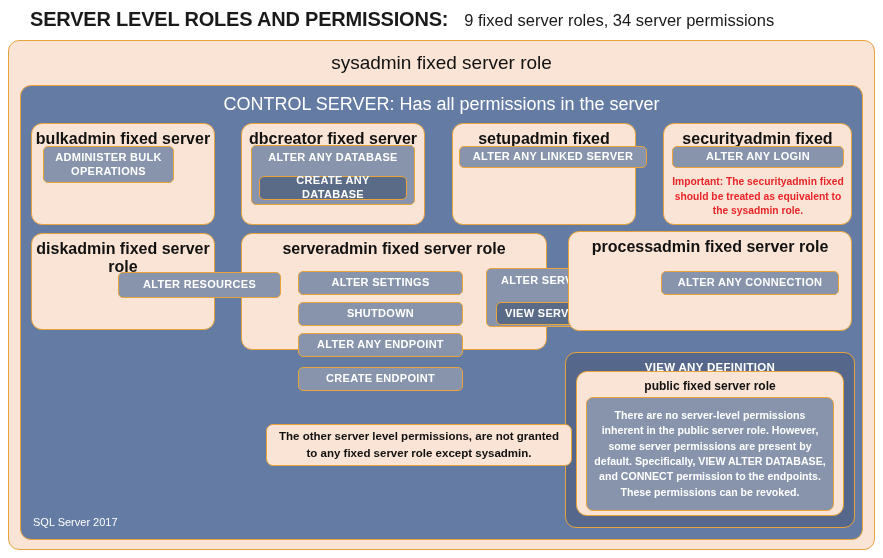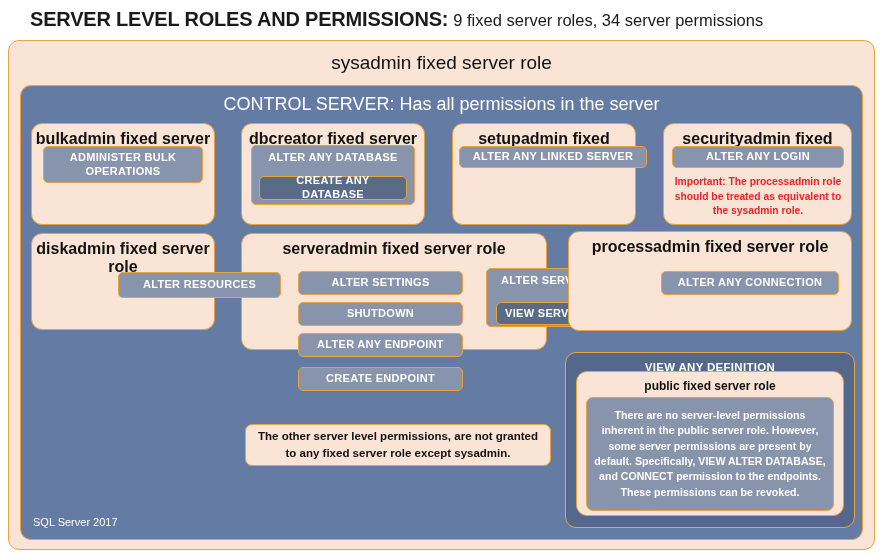--- a/index.html
+++ b/index.html
@@ -7,21 +7,21 @@
     width:883px;height:558px;background:#ffffff;
     font-family:"Liberation Sans","DejaVu Sans",sans-serif;
     overflow:hidden;position:relative;
   }
   #stage{position:relative;width:883px;height:558px;}
 
   
   .title-bar{position:absolute;left:18px;top:8px;width:850px;height:28px;
     white-space:nowrap;display:flex;align-items:baseline;}
   .title-strong{font-size:20px;font-weight:700;color:#1a1a1a;letter-spacing:-0.2px;margin-left:12px;}
-  .title-rest{font-size:16.5px;font-weight:400;color:#1a1a1a;margin-left:5px;}
+  .title-rest{font-size:16.5px;font-weight:400;color:#1a1a1a;margin-left:16px;}
 
   
   .cream{background:#FAE4D5;border:1.6px solid #E8A33D;border-radius:11px;
     box-sizing:border-box;position:absolute;}
   .slate{background:#647BA3;border:1.6px solid #E8A33D;border-radius:11px;
     box-sizing:border-box;position:absolute;}
   .dark{background:#55678A;border:1.6px solid #E8A33D;border-radius:11px;
     box-sizing:border-box;position:absolute;}
 
   .role-title{position:absolute;left:0;right:0;text-align:center;
@@ -39,21 +39,21 @@
   
   .control-bar{position:absolute;left:0;right:0;text-align:center;
     color:#ffffff;font-size:18px;font-weight:400;}
   .sysadmin-label{position:absolute;left:0;right:0;text-align:center;
     font-size:19px;font-weight:400;color:#111;}
 
   .note{position:absolute;box-sizing:border-box;background:#FAE4D5;
     border:1.6px solid #E8A33D;border-radius:7px;
     font-size:11.5px;font-weight:700;color:#111;text-align:center;
     display:flex;align-items:center;justify-content:center;
-    line-height:1.45;padding:4px 8px;}
+    line-height:1.45;padding:4px 8px;margin-left:21px;}
 
   .warn{position:absolute;text-align:center;color:#E8252A;
     font-size:10.3px;font-weight:700;line-height:1.42;}
 
   .vad-label{position:absolute;left:0;right:0;text-align:center;
     color:#ffffff;font-size:11.5px;font-weight:700;letter-spacing:.3px;}
 
   .public-body{position:absolute;box-sizing:border-box;background:#8794AC;
     border:1.4px solid #E8A33D;border-radius:7px;color:#ffffff;
     font-size:10.6px;font-weight:700;line-height:1.45;text-align:center;
@@ -77,38 +77,38 @@
 
   <div class="slate" style="left:20px;top:85px;width:843px;height:455px;"></div>
 
   <div class="control-bar" style="left:20px;top:94px;width:843px;">CONTROL SERVER: Has all permissions in the server</div>
 
   <div class="footer" style="left:33px;top:516px;">SQL Server 2017</div>
 
   <div class="cream" style="left:31px;top:123px;width:184px;height:102px;">
     <div class="role-title" style="top:6px;">bulkadmin fixed server role</div>
   </div>
-  <div class="perm tall" style="left:43px;top:146px;width:160px;height:37px;">ADMINISTER  BULK OPERATIONS</div>
+  <div class="perm tall" style="left:43px;top:146px;width:131px;height:37px;">ADMINISTER  BULK OPERATIONS</div>
 
   <div class="cream" style="left:241px;top:123px;width:184px;height:102px;">
     <div class="role-title" style="top:6px;">dbcreator fixed server role</div>
   </div>
   <div class="perm" style="left:251px;top:145px;width:164px;height:60px;align-items:flex-start;padding-top:5px;">ALTER ANY DATABASE</div>
   <div class="perm deep" style="left:259px;top:176px;width:148px;height:24px;">CREATE  ANY DATABASE</div>
 
   <div class="cream" style="left:452px;top:123px;width:184px;height:102px;">
     <div class="role-title" style="top:6px;">setupadmin fixed server role</div>
   </div>
   <div class="perm" style="left:459px;top:146px;width:188px;height:22px;">ALTER ANY LINKED SERVER</div>
 
   <div class="cream" style="left:663px;top:123px;width:189px;height:102px;">
     <div class="role-title" style="top:6px;">securityadmin fixed server role</div>
   </div>
   <div class="perm" style="left:672px;top:146px;width:172px;height:22px;">ALTER ANY LOGIN</div>
-  <div class="warn" style="left:666px;top:175px;width:184px;">Important:  The processadmin role should  be treated as equivalent to the  sysadmin role.</div>
+  <div class="warn" style="left:666px;top:175px;width:184px;">Important:  The securityadmin fixed should  be treated as equivalent to the  sysadmin role.</div>
 
   <div class="cream" style="left:31px;top:233px;width:184px;height:97px;">
     <div class="role-title" style="top:6px;">diskadmin fixed server role</div>
   </div>
 
   <div class="cream" style="left:241px;top:233px;width:306px;height:117px;">
     <div class="role-title" style="top:6px;">serveradmin fixed server role</div>
   </div>
 
   <div class="perm" style="left:118px;top:272px;width:163px;height:26px;">ALTER RESOURCES</div>

